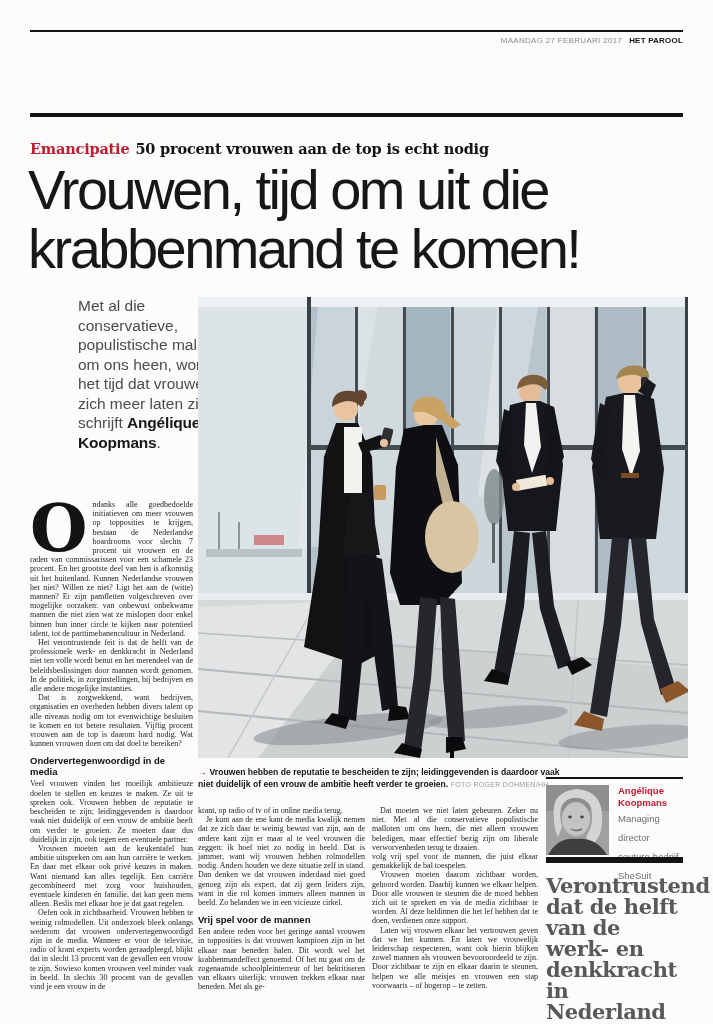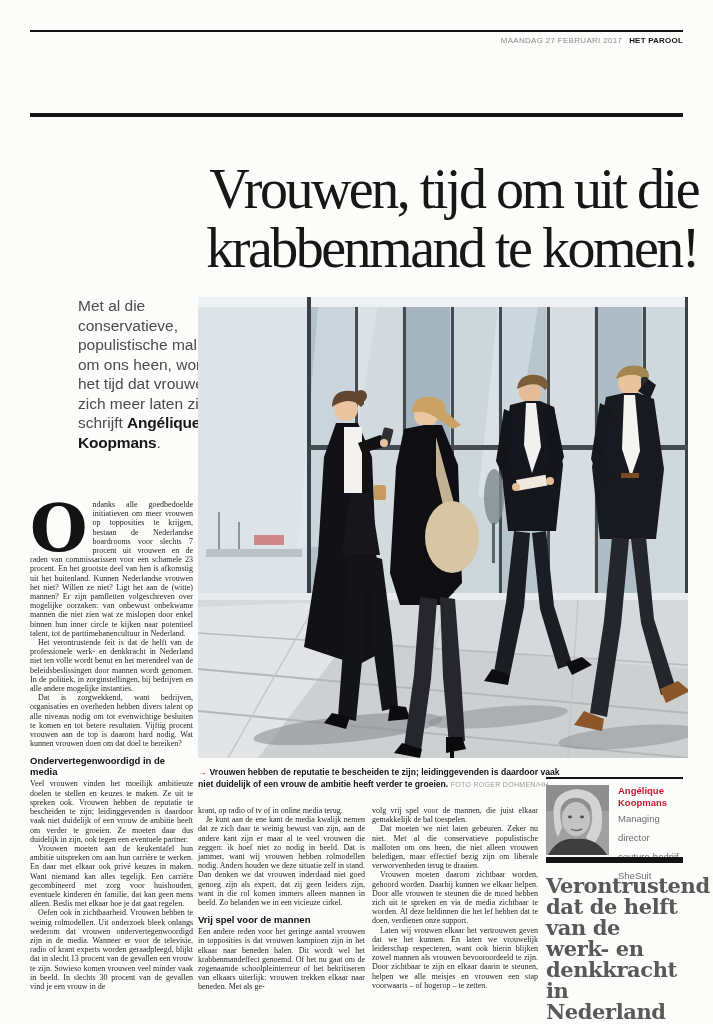--- a/index.html
+++ b/index.html
@@ -11,22 +11,22 @@
   .dateline{font-size:8px;color:#8b8b8b;letter-spacing:.3px;text-align:center;white-space:nowrap;}
   .dateline b{color:#141414;margin-left:7px;letter-spacing:.2px;}
 
   .masthead{font-family:"DejaVu Serif",serif;font-weight:bold;font-size:51px;
             letter-spacing:-2.5px;color:#151515;line-height:1;}
 
   .kicker{font-family:"DejaVu Serif",serif;font-weight:bold;font-size:14.5px;letter-spacing:-.2px;}
   .kicker .klabel{color:#c11b31;margin-right:6px;}
   .kicker .ktext{color:#131313;}
 
-  .headline{font-family:Liberation Serif, serif;font-size:56px;line-height:59px;
-            letter-spacing:-2.5px;color:#171717;text-align:right;}
+  .headline{font-family:Liberation Sans, sans-serif;font-size:56px;line-height:59px;
+            letter-spacing:-2.5px;color:#171717;}
 
   .intro{font-size:15.5px;line-height:19.5px;color:#4a4b51;margin-left:48px;}
   .intro b{color:#17171a;letter-spacing:-.2px;}
 
   .bt{font-family:"Liberation Serif",serif;font-size:8px;line-height:9.2px;color:#1e1e1e;
       text-align:justify;margin:0;}
   .indent{text-indent:8px;}
   .dropcap{float:left;font-family:"DejaVu Serif",serif;font-weight:bold;font-size:66px;
            line-height:52px;padding:2px 5px 0 0;color:#131313;}
   .subhead{font-family:"Liberation Sans",sans-serif;font-weight:bold;font-size:9.5px;
@@ -51,20 +51,23 @@
 
   <div class="abs rule" style="left:30px;top:30px;width:653px;height:2px;"></div>
 
   <div class="abs dateline" style="right:30px;top:36px;">
     <span>MAANDAG 27 FEBRUARI 2017</span><b>HET PAROOL</b>
   </div>
 
 
   <div class="abs rule" style="left:30px;top:113px;width:653px;height:4px;"></div>
 
+  <div class="abs kicker" style="left:30px;top:140px;">
+    <span class="klabel">Emancipatie</span><span class="ktext">50 procent vrouwen aan de top is echt nodig</span>
+  </div>
 
   <div class="abs headline" style="left:28px;top:160px;width:670px;">
     <div>Vrouwen, tijd om uit die</div>
     <div>krabbenmand te komen!</div>
   </div>
 
   <div class="abs intro" style="left:30px;top:296px;width:160px;">
     <span>Met al die conservatieve, populistische malloten om ons heen, wordt het tijd dat vrouwen zich meer laten zien, schrijft </span><b>Angélique Koopmans</b><span>.</span>
   </div>
 
@@ -201,22 +204,22 @@
   </div>
 
   <div class="abs" style="left:198px;top:806px;width:167px;">
     <p class="bt">krant, op radio of tv of in online media terug.</p>
     <p class="bt indent">Je kunt aan de ene kant de media kwalijk nemen dat ze zich daar te weinig bewust van zijn, aan de andere kant zijn er maar al te veel vrouwen die zeggen: ik hoef niet zo nodig in beeld. Dat is jammer, want wij vrouwen hebben rolmodellen nodig. Anders houden we deze situatie zelf in stand. Dan denken we dat vrouwen inderdaad niet goed genoeg zijn als expert, dat zij geen leiders zijn, want in die rol komen immers alleen mannen in beeld. Zo belanden we in een vicieuze cirkel.</p>
     <p class="bt subhead">Vrij spel voor de mannen</p>
     <p class="bt">Een andere reden voor het geringe aantal vrouwen in topposities is dat vrouwen kampioen zijn in het elkaar naar beneden halen. Dit wordt wel het krabbenmandeffect genoemd. Of het nu gaat om de zogenaamde schoolpleinterreur of het bekritiseren van elkaars uiterlijk: vrouwen trekken elkaar naar beneden. Met als ge-</p>
   </div>
 
   <div class="abs" style="left:372px;top:806px;width:166px;">
+    <p class="bt indent">Dat moeten we niet laten gebeuren. Zeker nu niet. Met al die conservatieve populistische malloten om ons heen, die niet alleen vrouwen beledigen, maar effectief bezig zijn om liberale verworvenheden terug te draaien.</p>
     <p class="bt">volg vrij spel voor de mannen, die juist elkaar gemakkelijk de bal toespelen.</p>
-    <p class="bt indent">Dat moeten we niet laten gebeuren. Zeker nu niet. Met al die conservatieve populistische malloten om ons heen, die niet alleen vrouwen beledigen, maar effectief bezig zijn om liberale verworvenheden terug te draaien.</p>
     <p class="bt indent">Vrouwen moeten daarom zichtbaar worden, gehoord worden. Daarbij kunnen we elkaar helpen. Door alle vrouwen te steunen die de moed hebben zich uit te spreken en via de media zichtbaar te worden. Al deze heldinnen die het lef hebben dat te doen, verdienen onze support.</p>
     <p class="bt indent">Laten wij vrouwen elkaar het vertrouwen geven dat we het kunnen. En laten we vrouwelijk leiderschap respecteren, want ook hierin blijken zowel mannen als vrouwen bevooroordeeld te zijn. Door zichtbaar te zijn en elkaar daarin te steunen, helpen we alle meisjes en vrouwen een stap voorwaarts – of hogerop – te zetten.</p>
   </div>
 
   <div class="abs" style="left:546px;top:777px;width:137px;">
     <div class="rule" style="width:137px;height:2px;"></div>
     <div style="position:absolute;left:0;top:8px;width:63px;height:70px;background:#a8a8a8;">
       <svg width="63" height="70" viewBox="0 0 63 70">
         <rect width="63" height="70" fill="#a0a0a0"></rect>
         <rect width="63" height="26" fill="#8e8e8e"></rect>

